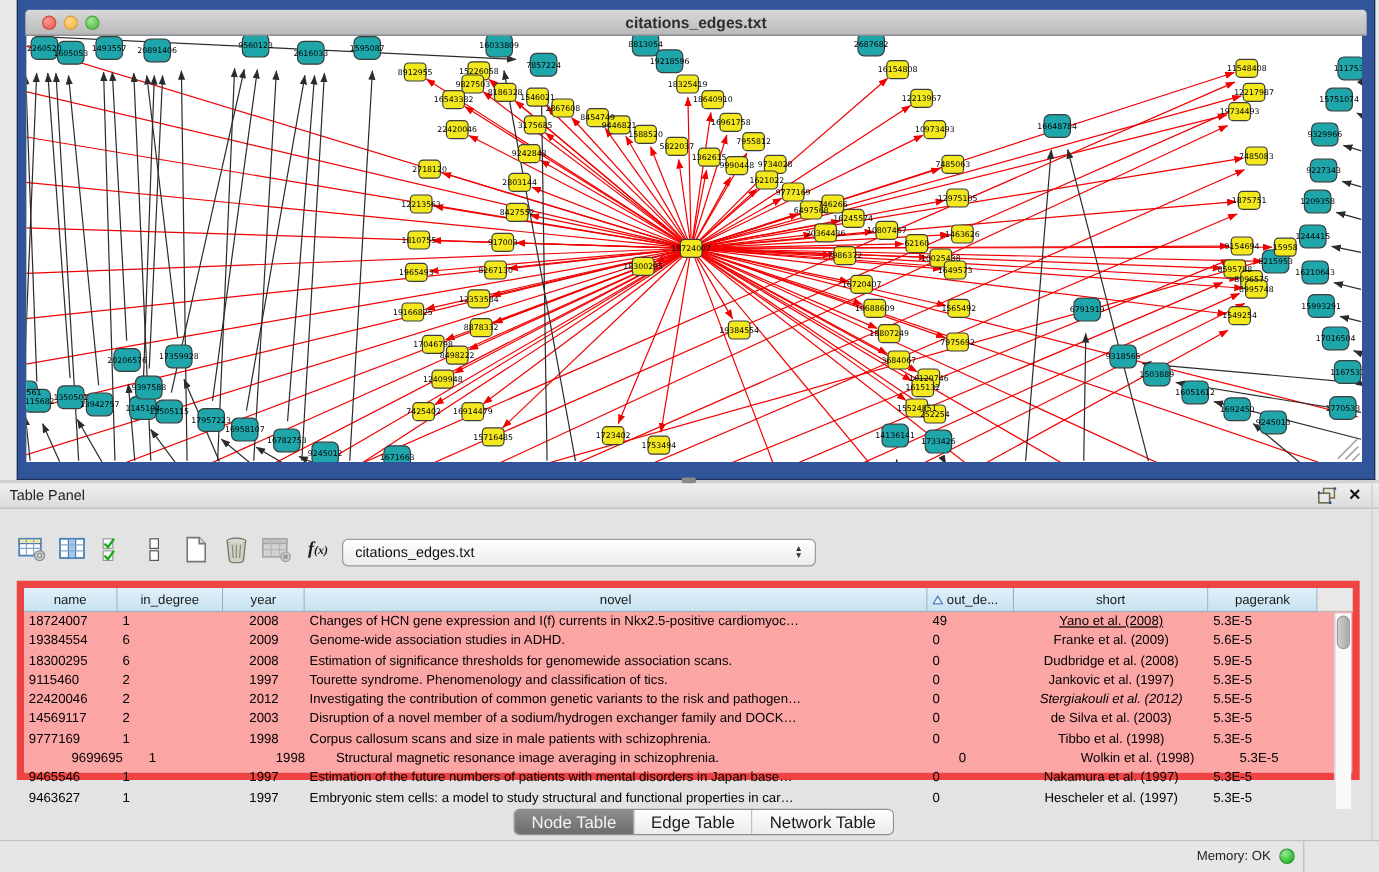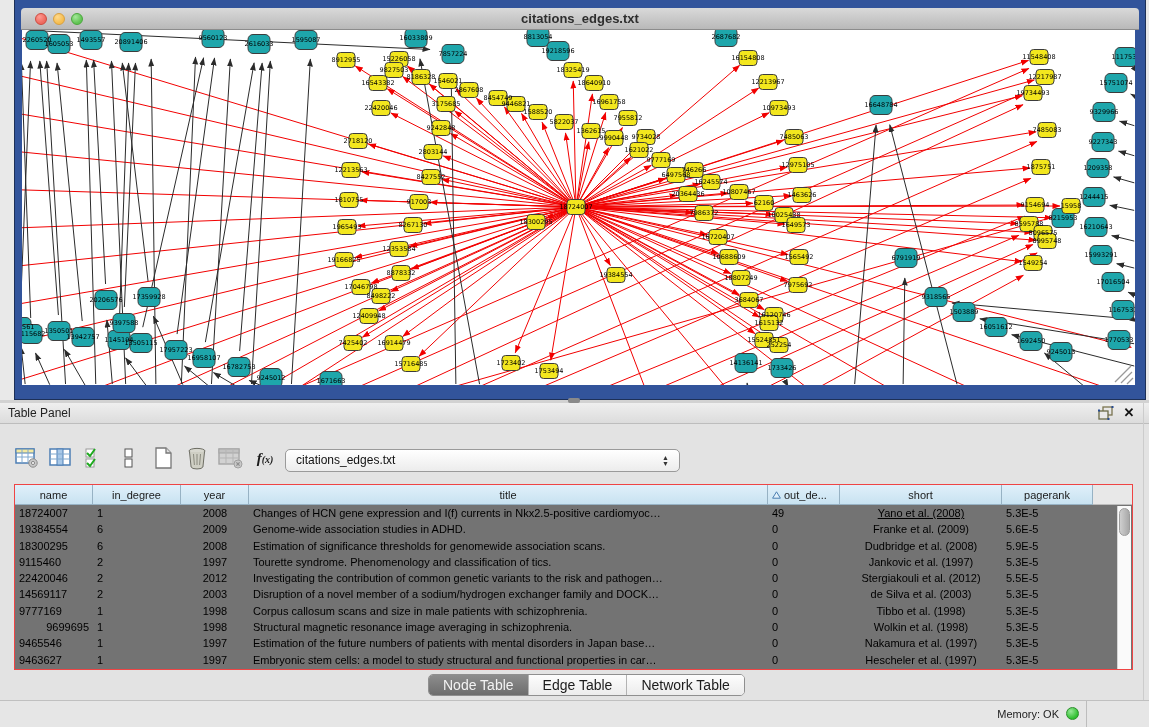--- a/index.html
+++ b/index.html
@@ -33,22 +33,22 @@
   .tool{width:26px;height:26px;display:flex;align-items:center;justify-content:center;}
   #fx-icon{font-family:"Liberation Serif",serif;font-style:italic;font-weight:bold;font-size:15px;color:#1a1a1a;width:30px;text-align:center;}
   #fx-icon small{font-size:10px;}
   #combo{position:absolute;left:285px;top:46px;width:395px;height:23px;
     background:linear-gradient(#ffffff,#ececec);border:1px solid #9a9a9a;border-radius:5px;
     font-size:12px;color:#111;line-height:21px;padding-left:10px;}
   #combo-arrows{position:absolute;right:8px;top:2px;width:11px;height:18px;
     display:flex;flex-direction:column;align-items:center;justify-content:center;color:#333;}
   #combo-arrows span{font-size:7px;line-height:6px;}
   
-  #table-wrap{position:absolute;left:14px;top:81px;width:1119px;height:186px;
-    background:#737373;border:1px solid #ef4444;}
+  #table-wrap{position:absolute;left:14px;top:81px;width:1119px;height:166px;
+    background:#fca5a5;border:6px solid #ef4444;}
   #thead{display:flex;height:20px;background:#e6e6e6;}
   .th{height:20px;background:linear-gradient(#e0f0fa,#c8e2f1);border-right:1px solid #97b2c4;
     border-bottom:1px solid #97b2c4;font-size:11px;color:#1a1a1a;display:flex;
     align-items:center;justify-content:center;gap:3px;overflow:hidden;white-space:nowrap;}
   .th-fill{flex:1;background:#e8e8e8;border-bottom:1px solid #bcbcbc;}
   .tr{display:flex;height:16.3px;}
   .td{font-size:11px;color:#000;line-height:16.3px;white-space:nowrap;overflow:hidden;padding:0 4px;}
   #vscroll{position:absolute;right:1px;top:21px;width:14px;height:163px;background:#fafafa;border-left:1px solid #d5d5d5;}
   #vthumb{position:absolute;left:1px;top:2px;width:11px;height:28px;border-radius:6px;
     background:linear-gradient(90deg,#cfcfcf,#a8a8a8);border:1px solid #9c9c9c;}
@@ -619,21 +619,21 @@
         <div class="th" style="width: 78px;">
           <span>name</span>
         </div>
         <div class="th" style="width: 88px;">
           <span>in_degree</span>
         </div>
         <div class="th" style="width: 68px;">
           <span>year</span>
         </div>
         <div class="th" style="width: 519px;">
-          <span>title</span>
+          <span>novel</span>
         </div>
         <div class="th" style="width: 72px; justify-content: flex-start; padding-left: 4px;">
           <svg width="9" height="8" viewBox="0 0 9 8">
             <polygon points="4.5,0.8 8.4,7.2 0.6,7.2" fill="#e2f1fb" stroke="#4a7db0"></polygon>
           </svg>
           <span>out_de...</span>
         </div>
         <div class="th" style="width: 162px;">
           <span>short</span>
         </div>
@@ -678,21 +678,21 @@
           <div class="td" style="width: 72px; text-align: left;">0</div>
           <div class="td" style="width: 162px; text-align: center;">Jankovic et al. (1997)</div>
           <div class="td" style="width: 91px; text-align: left;">5.3E-5</div>
         </div>
         <div class="tr">
           <div class="td" style="width: 78px; text-align: left;">22420046</div>
           <div class="td" style="width: 88px; text-align: left;">2</div>
           <div class="td" style="width: 68px; text-align: center;">2012</div>
           <div class="td" style="width: 519px; text-align: left;">Investigating the contribution of common genetic variants to the risk and pathogen…</div>
           <div class="td" style="width: 72px; text-align: left;">0</div>
-          <div class="td" style="width: 162px; text-align: center;">Stergiakouli et al. (2012)</div>
+          <div class="td" style="width: 162px; text-align: center; font-style: italic;">Stergiakouli et al. (2012)</div>
           <div class="td" style="width: 91px; text-align: left;">5.5E-5</div>
         </div>
         <div class="tr">
           <div class="td" style="width: 78px; text-align: left;">14569117</div>
           <div class="td" style="width: 88px; text-align: left;">2</div>
           <div class="td" style="width: 68px; text-align: center;">2003</div>
           <div class="td" style="width: 519px; text-align: left;">Disruption of a novel member of a sodium/hydrogen exchanger family and DOCK…</div>
           <div class="td" style="width: 72px; text-align: left;">0</div>
           <div class="td" style="width: 162px; text-align: center;">de Silva et al. (2003)</div>
           <div class="td" style="width: 91px; text-align: left;">5.3E-5</div>
@@ -700,21 +700,21 @@
         <div class="tr">
           <div class="td" style="width: 78px; text-align: left;">9777169</div>
           <div class="td" style="width: 88px; text-align: left;">1</div>
           <div class="td" style="width: 68px; text-align: center;">1998</div>
           <div class="td" style="width: 519px; text-align: left;">Corpus callosum scans and size in male patients with schizophrenia.</div>
           <div class="td" style="width: 72px; text-align: left;">0</div>
           <div class="td" style="width: 162px; text-align: center;">Tibbo et al. (1998)</div>
           <div class="td" style="width: 91px; text-align: left;">5.3E-5</div>
         </div>
         <div class="tr">
-          <div class="td" style="width: 78px; text-align: right;">9699695</div>
+          <div class="td" style="width: 78px; text-align: center; margin-left: 22px;">9699695</div>
           <div class="td" style="width: 88px; text-align: left;">1</div>
           <div class="td" style="width: 68px; text-align: center;">1998</div>
           <div class="td" style="width: 519px; text-align: left;">Structural magnetic resonance image averaging in schizophrenia.</div>
           <div class="td" style="width: 72px; text-align: left;">0</div>
           <div class="td" style="width: 162px; text-align: center;">Wolkin et al. (1998)</div>
           <div class="td" style="width: 91px; text-align: left;">5.3E-5</div>
         </div>
         <div class="tr">
           <div class="td" style="width: 78px; text-align: left;">9465546</div>
           <div class="td" style="width: 88px; text-align: left;">1</div>

